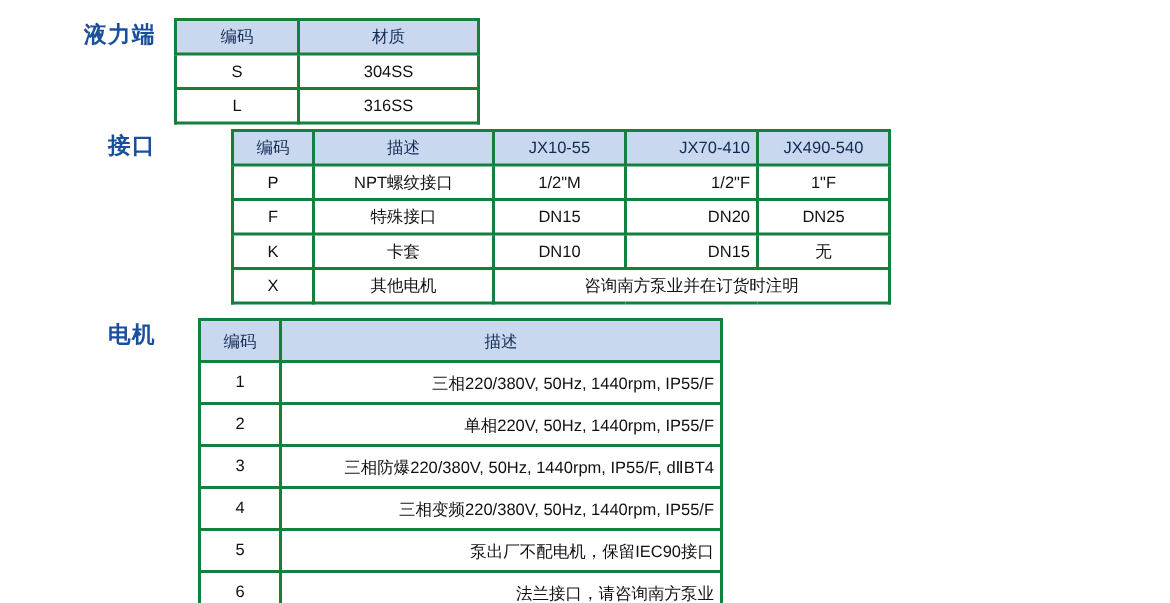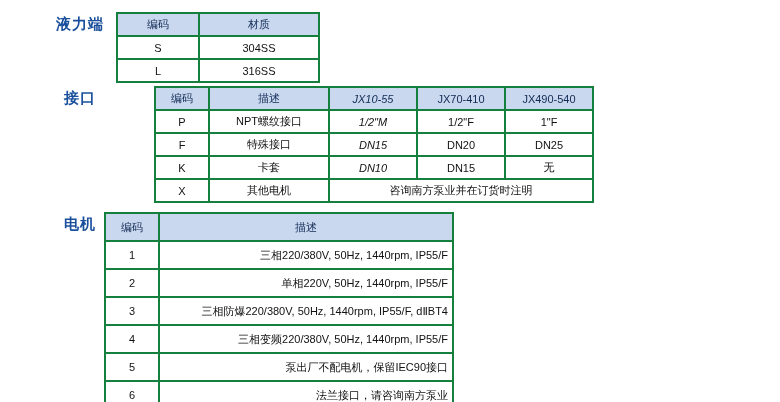--- a/index.html
+++ b/index.html
@@ -22,21 +22,21 @@
   .section {
     position: absolute;
     display: flex;
     align-items: flex-start;
   }
   .sec-label {
     color: #1a4f9c;
     font-weight: bold;
     font-size: 15px;
     line-height: 20px;
-    text-align: center;
+    text-align: right;
     letter-spacing: 1px;
   }
   table {
     border-collapse: collapse;
     font-size: 11px;
   }
   table td, table th {
     border: 2px solid #15803d;
     text-align: center;
     vertical-align: middle;
@@ -76,32 +76,32 @@
     gap: 38px;
   }
   #sec-interface .sec-label {
     width: 48px;
     margin-right: 12px;
     padding-top: 2px;
   }
   #sec-interface table td { height: 21px; }
   #sec-interface .c0 { width: 44px; }
   #sec-interface .c1 { width: 110px; }
-  #sec-interface .c2 { width: 78px; font-style: italic; }
-  #sec-interface .c3 { width: 78px; }
+  #sec-interface .c2 { width: 78px; }
+  #sec-interface .c3 { width: 78px; text-align: right; }
   #sec-interface .c4 { width: 78px; }
 
   
   #sec-motor {
     left: 56px;
     top: 212px;
   }
   #sec-motor .sec-label {
     width: 48px;
-    margin-right: 0;
+    margin-right: 28px;
     padding-top: 2px;
   }
   #sec-motor table td { height: 26px; }
   #sec-motor .c0 { width: 44px; }
   #sec-motor .c1 { width: 282px; }
 </style>
 </head>
 <body>
 
 <div class="page">

